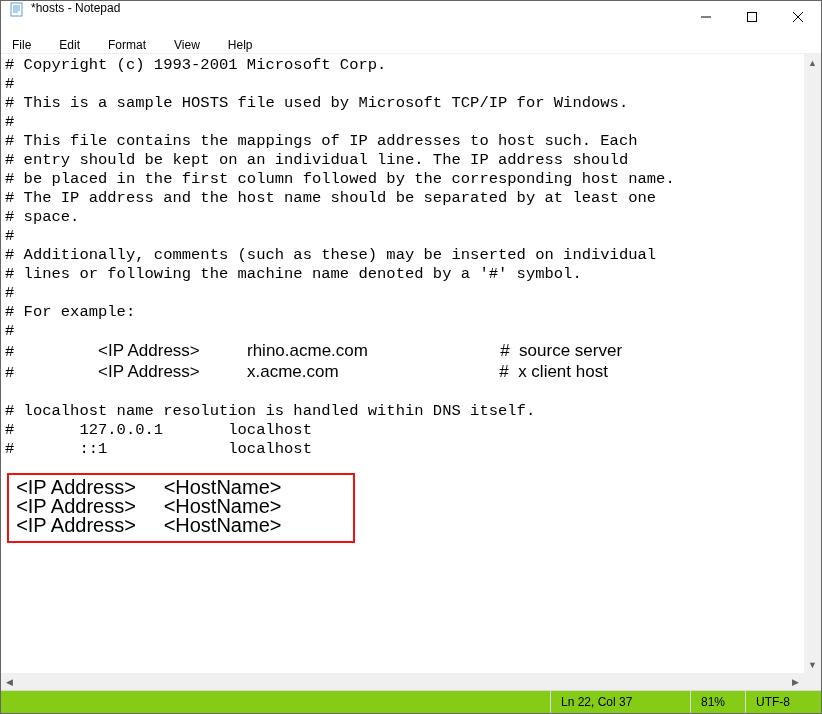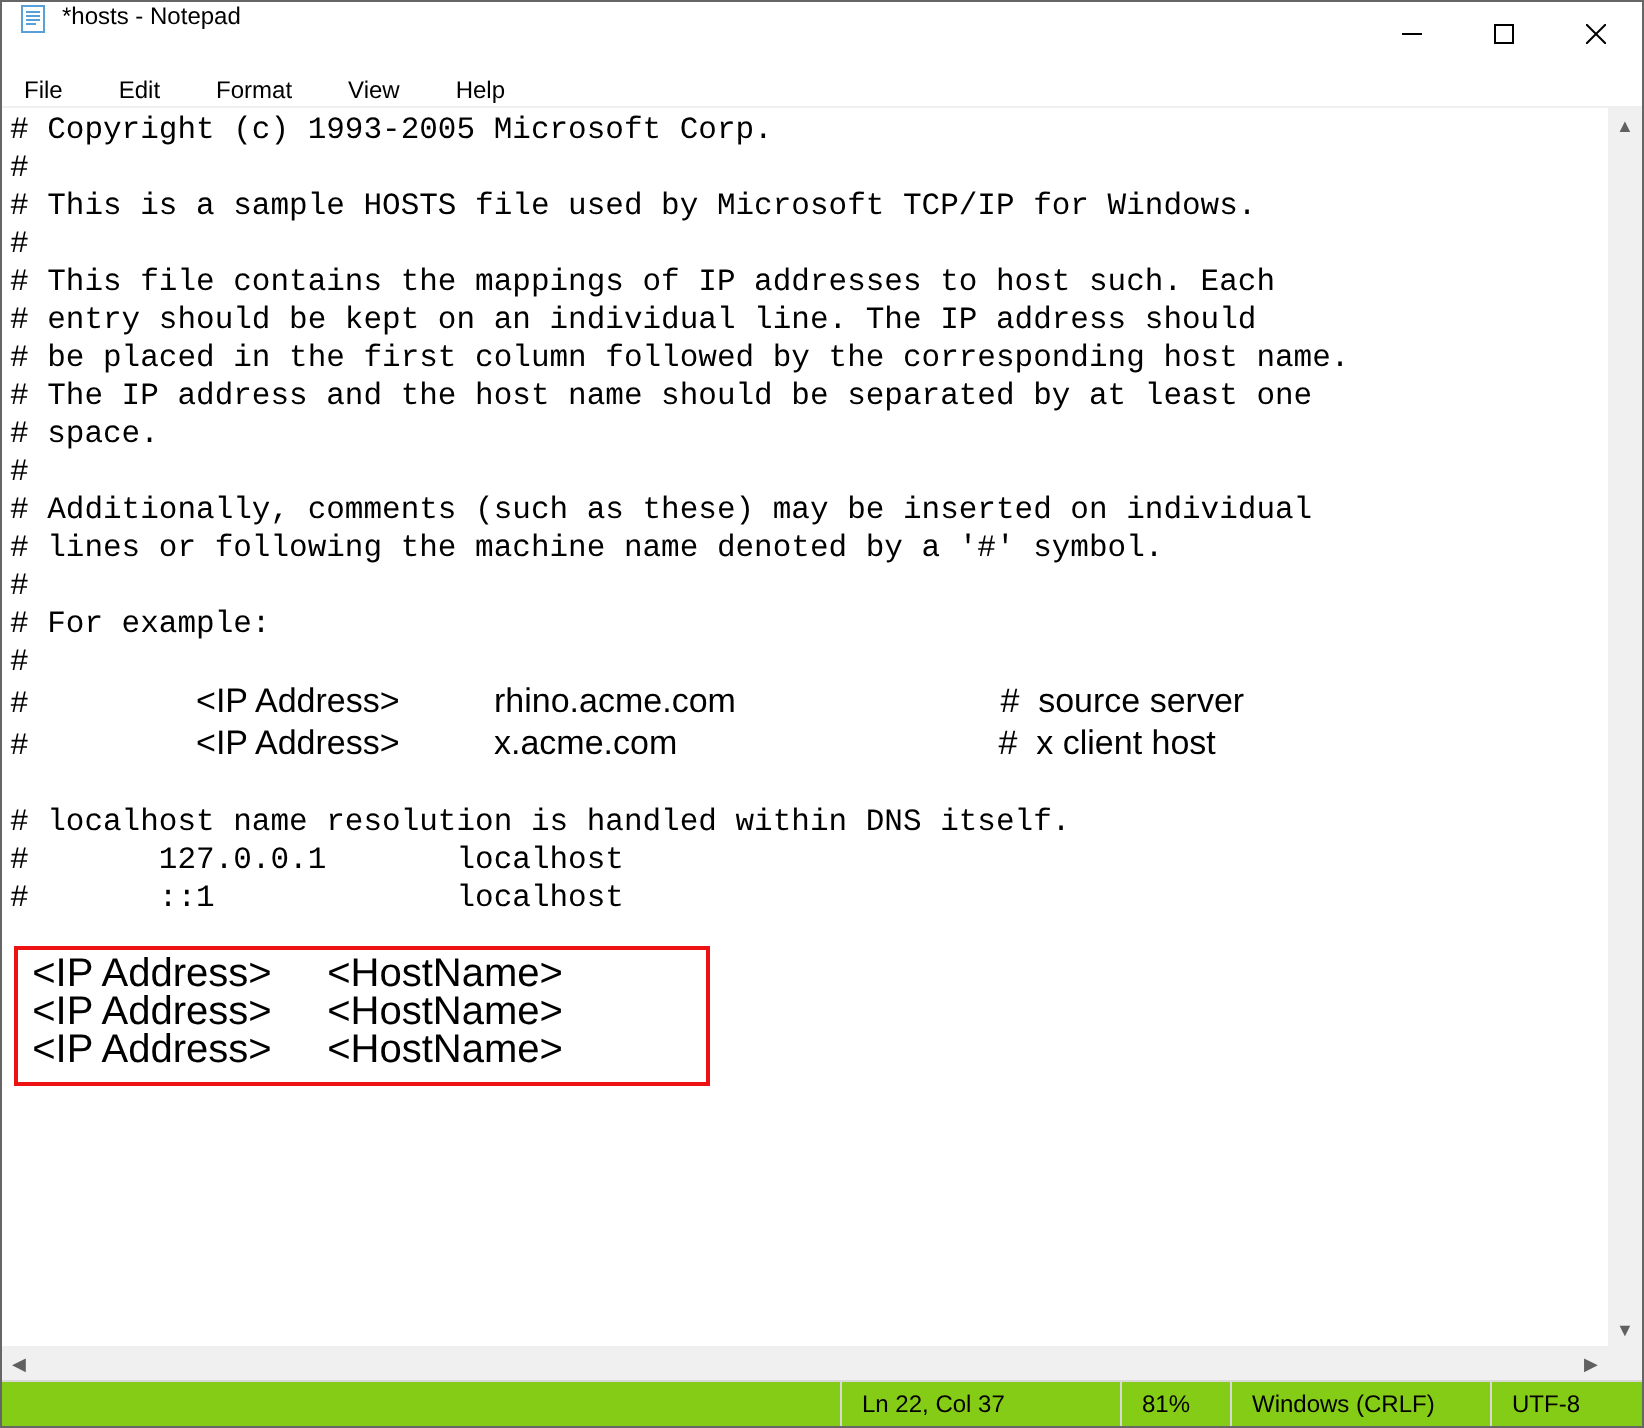--- a/index.html
+++ b/index.html
@@ -180,21 +180,21 @@
 
 <div class="menubar">
   <div class="menu-item">File</div>
   <div class="menu-item">Edit</div>
   <div class="menu-item">Format</div>
   <div class="menu-item">View</div>
   <div class="menu-item">Help</div>
 </div>
 
 <div class="editor-wrap">
-  <div class="editor"><span># Copyright (c) 1993-2005 Microsoft Corp.</span>
+  <div class="editor"><span># Copyright (c) 1993-2001 Microsoft Corp.</span>
 <span>#</span>
 <span># This is a sample HOSTS file used by Microsoft TCP/IP for Windows.</span>
 <span>#</span>
 <span># This file contains the mappings of IP addresses to host such. Each</span>
 <span># entry should be kept on an individual line. The IP address should</span>
 <span># be placed in the first column followed by the corresponding host name.</span>
 <span># The IP address and the host name should be separated by at least one</span>
 <span># space.</span>
 <span>#</span>
 <span># Additionally, comments (such as these) may be inserted on individual</span>
@@ -221,15 +221,14 @@
     <div class="scroll-arrow">◀</div>
     <div class="scroll-arrow">▶</div>
   </div>
   <div class="scroll-corner"></div>
 </div>
 
 <div class="statusbar">
   <div class="status-spacer"></div>
   <div class="status-cell" style="width:140px">Ln 22, Col 37</div>
   <div class="status-cell" style="width:55px">81%</div>
-  <div class="status-cell" style="width:130px">Windows (CRLF)</div>
   <div class="status-cell" style="width:76px">UTF-8</div>
 </div>
 
 </body></html>

